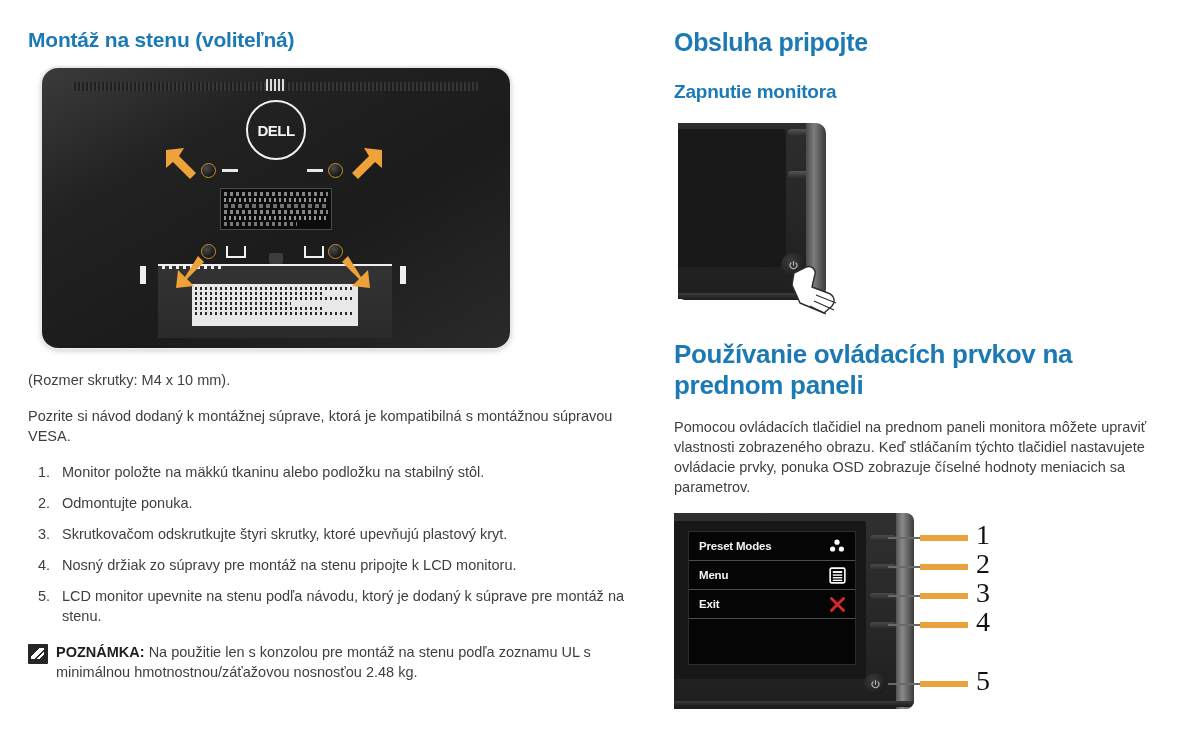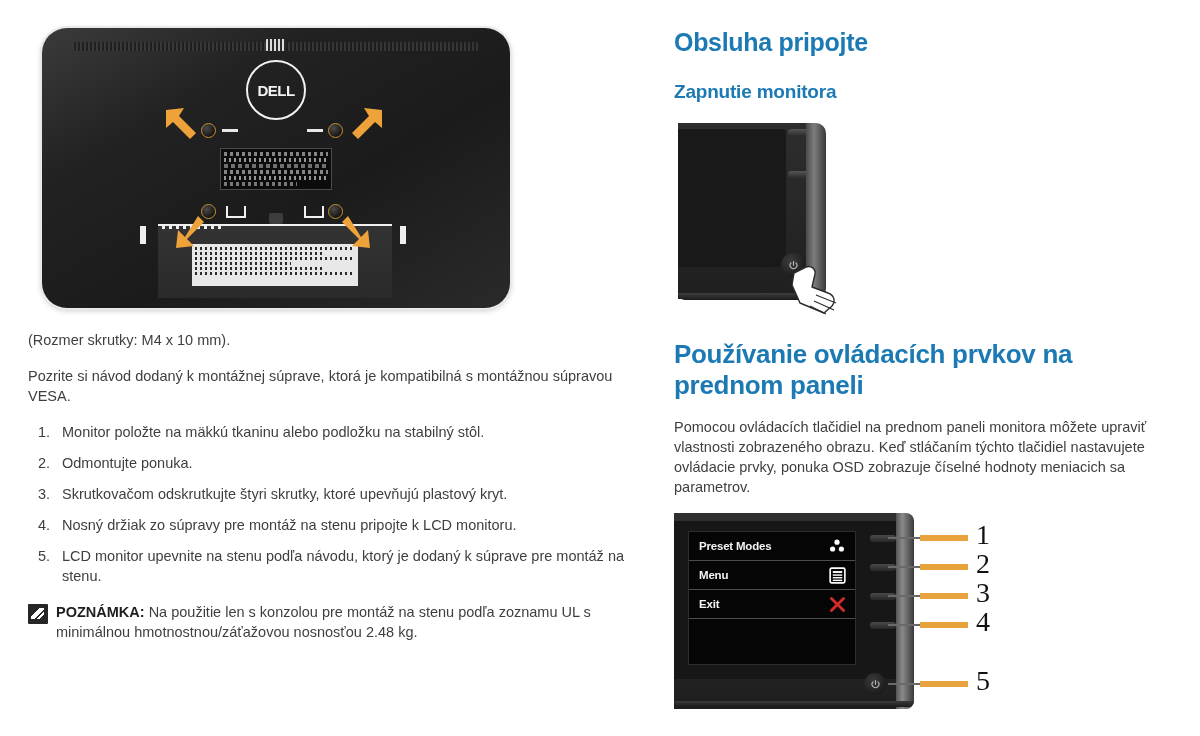--- a/index.html
+++ b/index.html
@@ -72,21 +72,21 @@
   .monitor-back-wrap {
     position: relative;
     width: 468px;
     height: 280px;
     margin: 0 0 22px 14px;
   }
   .monitor-back {
     position: absolute;
     inset: 0;
     background: linear-gradient(150deg, #3b3b3b 0%, #222 28%, #1b1b1b 60%, #2a2a2a 100%);
-    border-radius: 25px;
+    border-radius: 16px;
     box-shadow: 0 0 0 2px #e9e9e9, 0 2px 6px rgba(0,0,0,0.25);
     overflow: hidden;
   }
   .mb-vent {
     position: absolute;
     left: 30px;
     right: 30px;
     top: 14px;
     height: 9px;
     border-radius: 5px;
@@ -370,21 +370,20 @@
     width: 232px; height: 196px;
     background: linear-gradient(180deg, #303030 0%, #272727 60%, #1e1e1e 100%);
     border-radius: 0 6px 6px 0;
   }
   .cf-screen {
     position: absolute;
     left: 0; top: 8px;
     width: 192px; height: 158px;
     background: #171717;
     border-radius: 0 3px 3px 0;
-    padding-left: 44px;
   }
   .cf-osd {
     position: absolute;
     left: 14px; top: 10px;
     width: 168px; height: 134px;
     background: #050505;
     border: 1px solid #2d2d2d;
     box-sizing: border-box;
   }
   .osd-row {
@@ -478,20 +477,21 @@
     user-select: none;
   }
 </style>
 </head>
 <body>
 
 <div class="page">
 
   <div class="col-left">
 
+    <h1 class="section-title">Montáž na stenu (voliteľná)</h1>
 
     <div class="monitor-back-wrap">
       <div class="monitor-back">
         <div class="mb-vent"></div>
         <div class="mb-vent-center"></div>
 
         <div class="dell-logo">DELL</div>
 
         <div class="dash-line dash-l"></div>
         <div class="dash-line dash-r"></div>

